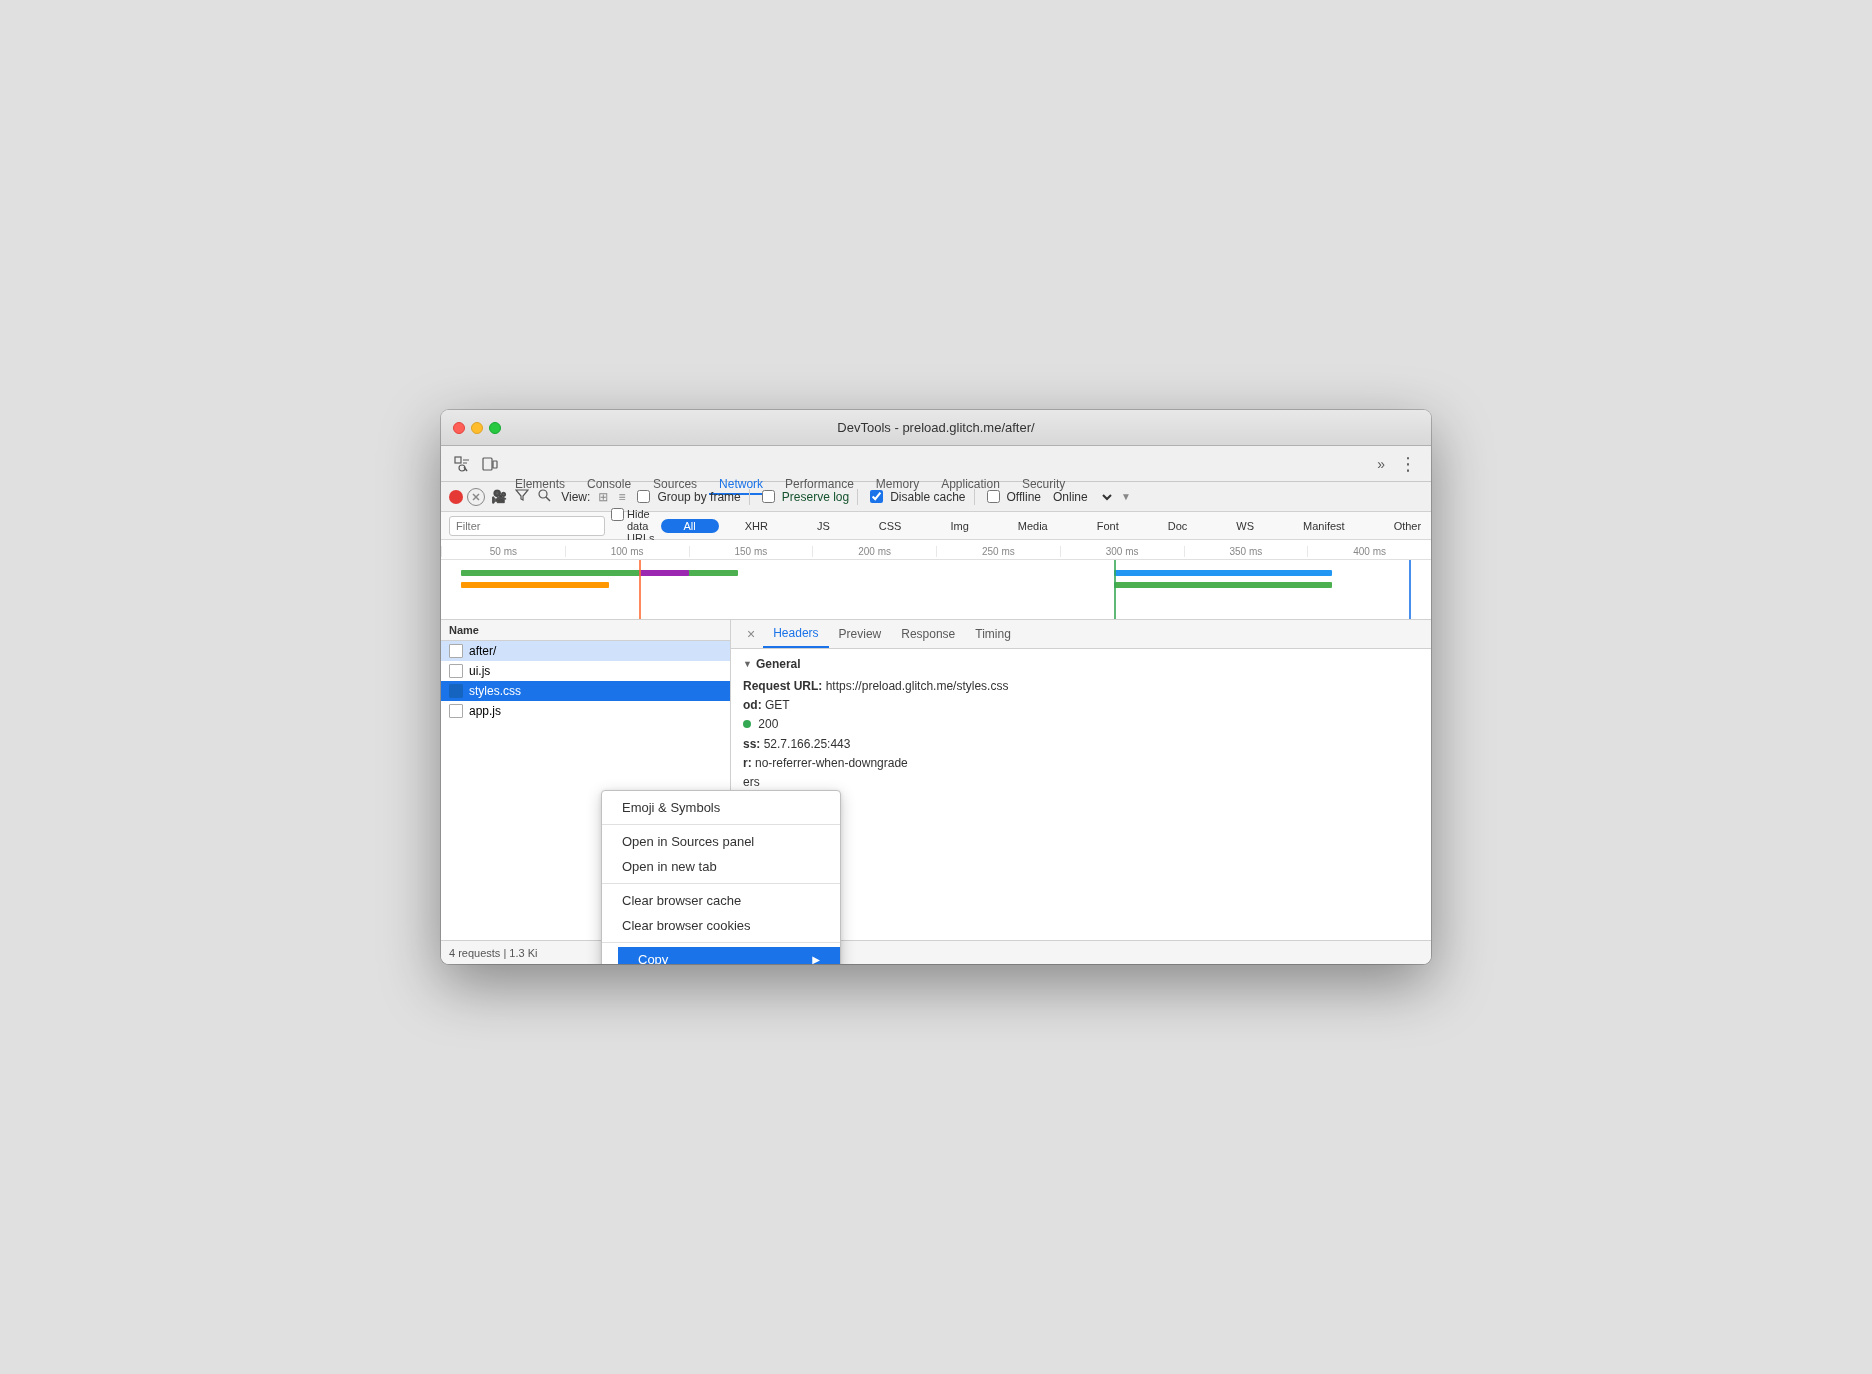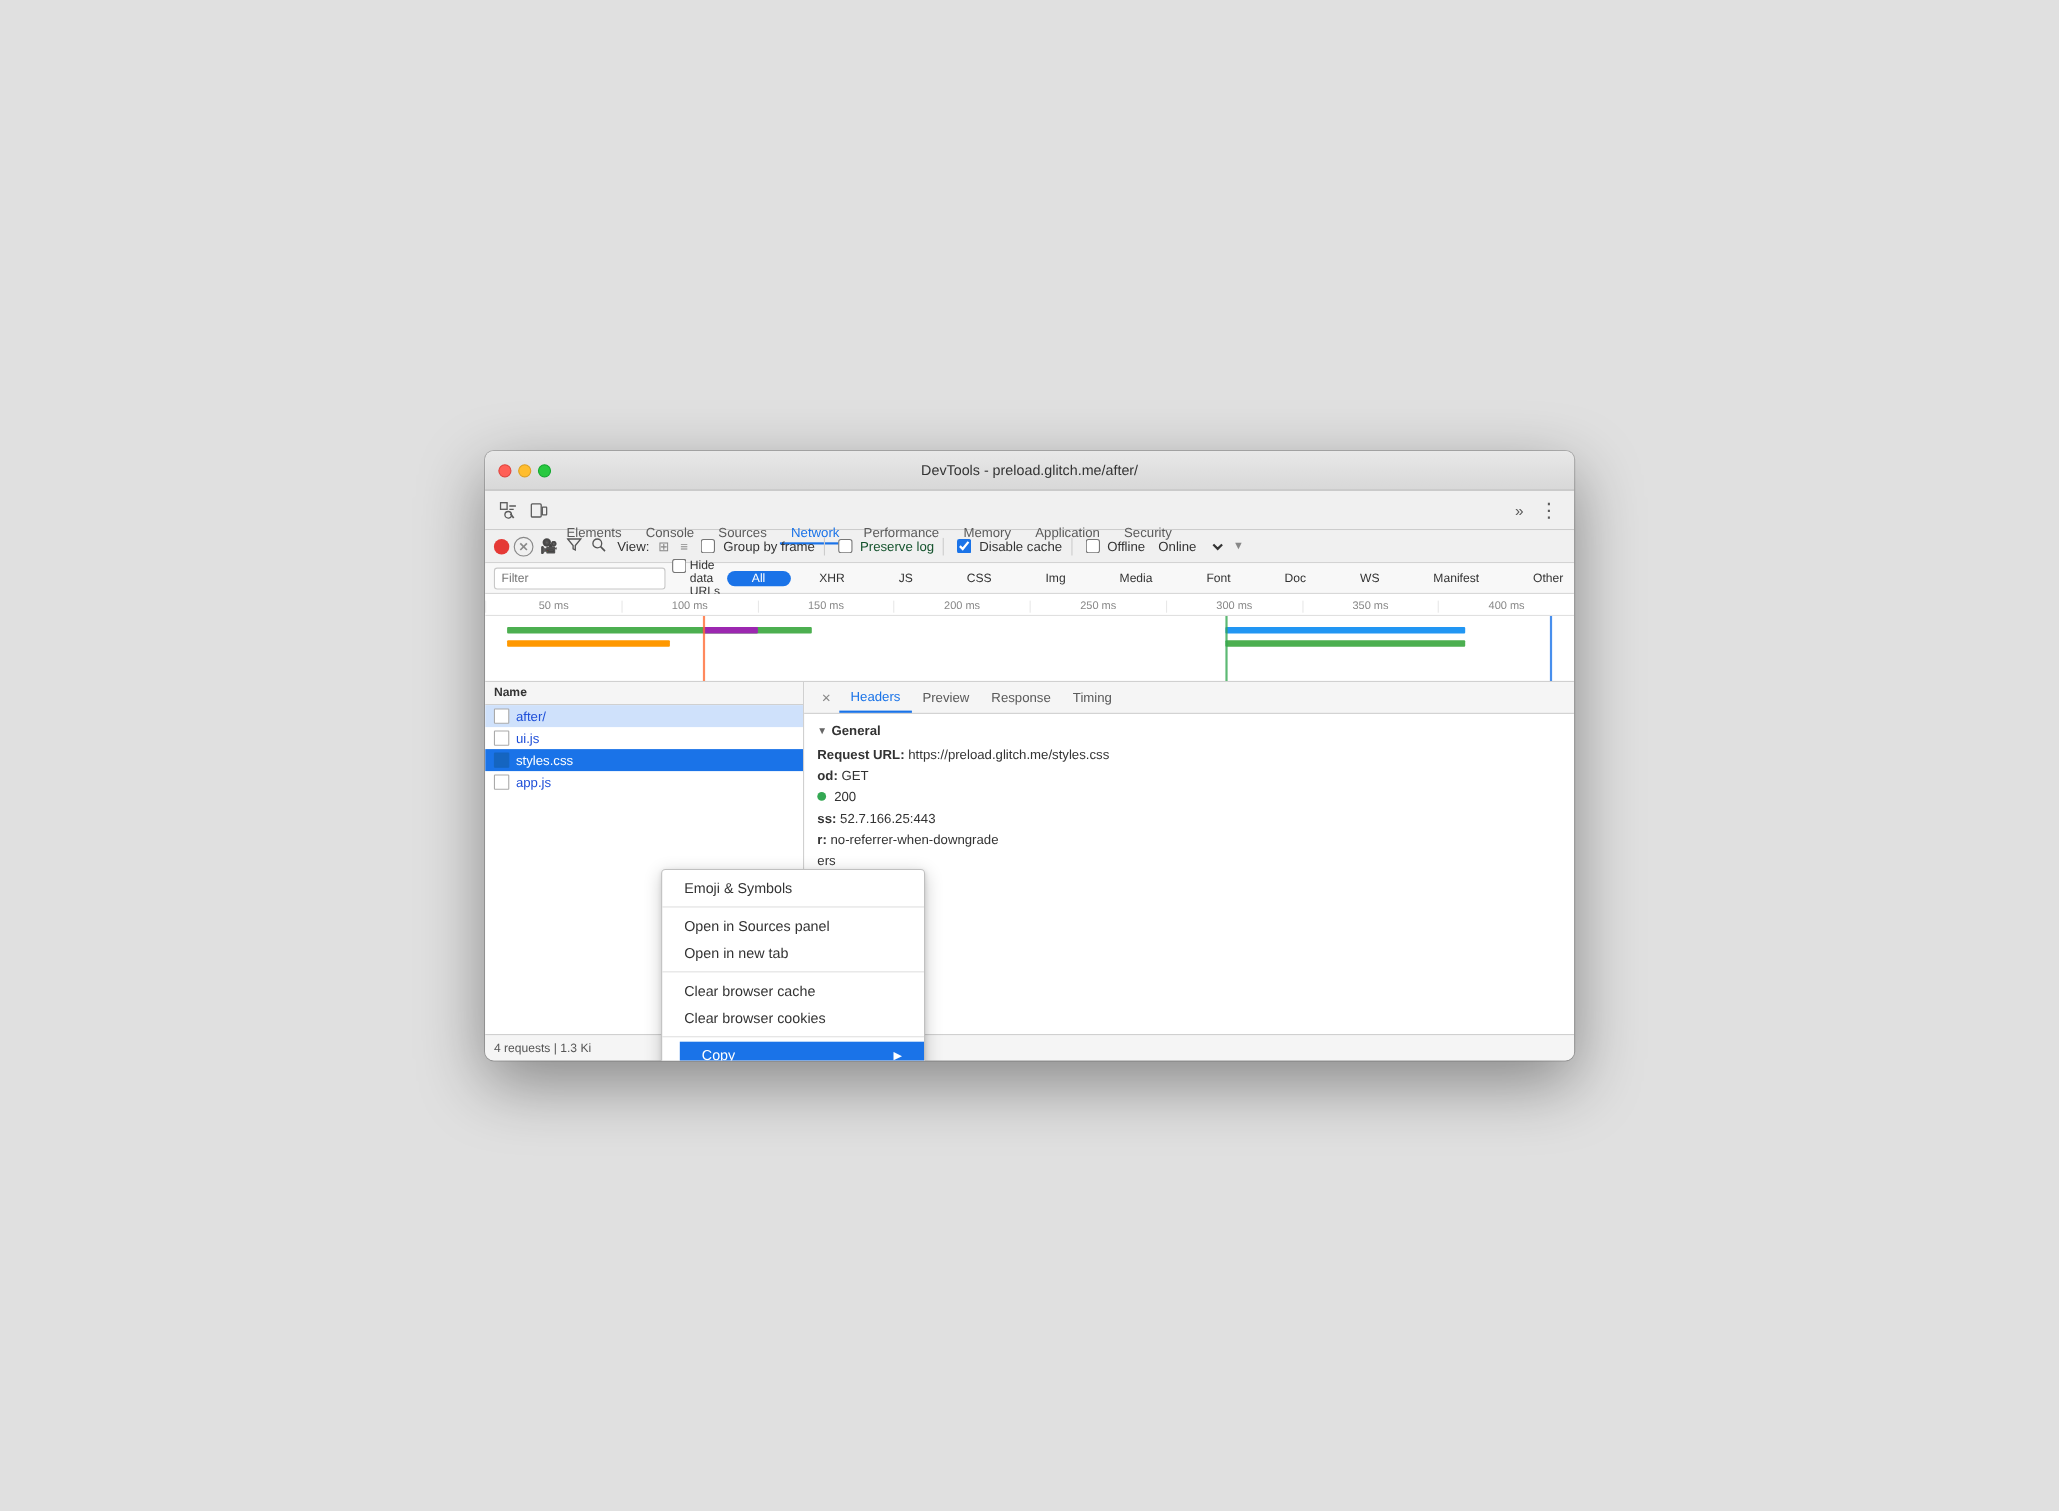--- a/index.html
+++ b/index.html
@@ -238,21 +238,21 @@
       display: flex;
       gap: 16px;
     }
     .file-item {
       display: flex;
       align-items: center;
       padding: 3px 8px;
       cursor: pointer;
       gap: 6px;
       font-size: 12px;
-      color: #1d4ed8;
+      color: #000000;
     }
     .file-item.selected { background: #cfe1fb; }
     .file-item.selected-blue { background: #1a73e8; color: white; }
     .file-icon {
       width: 14px;
       height: 14px;
       border: 1px solid #aaa;
       border-radius: 1px;
       display: flex;
       align-items: center;

